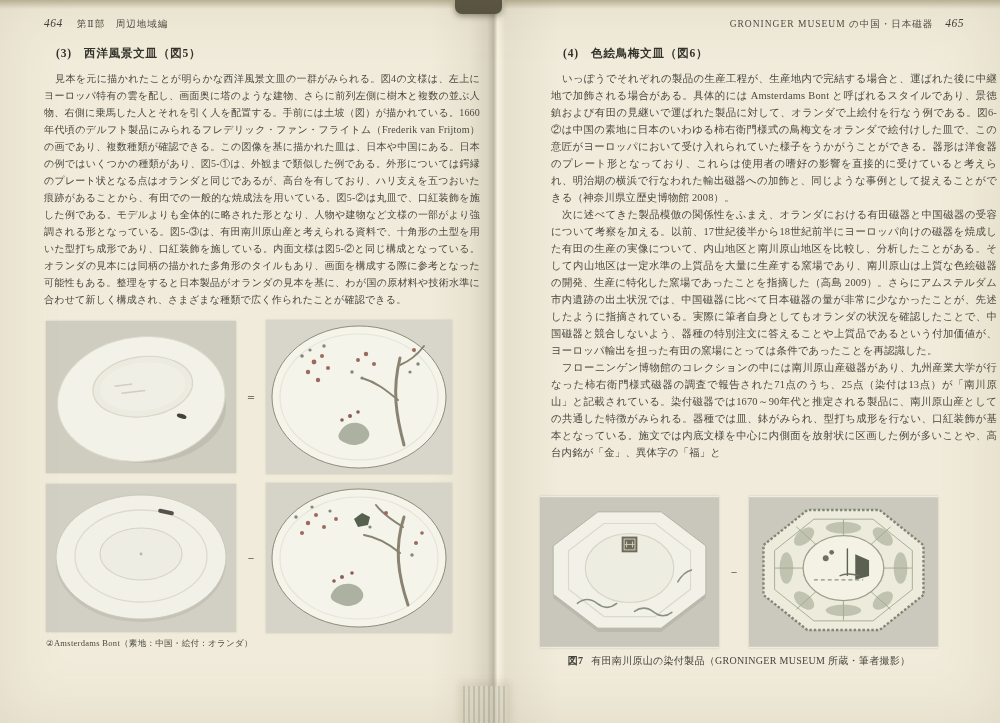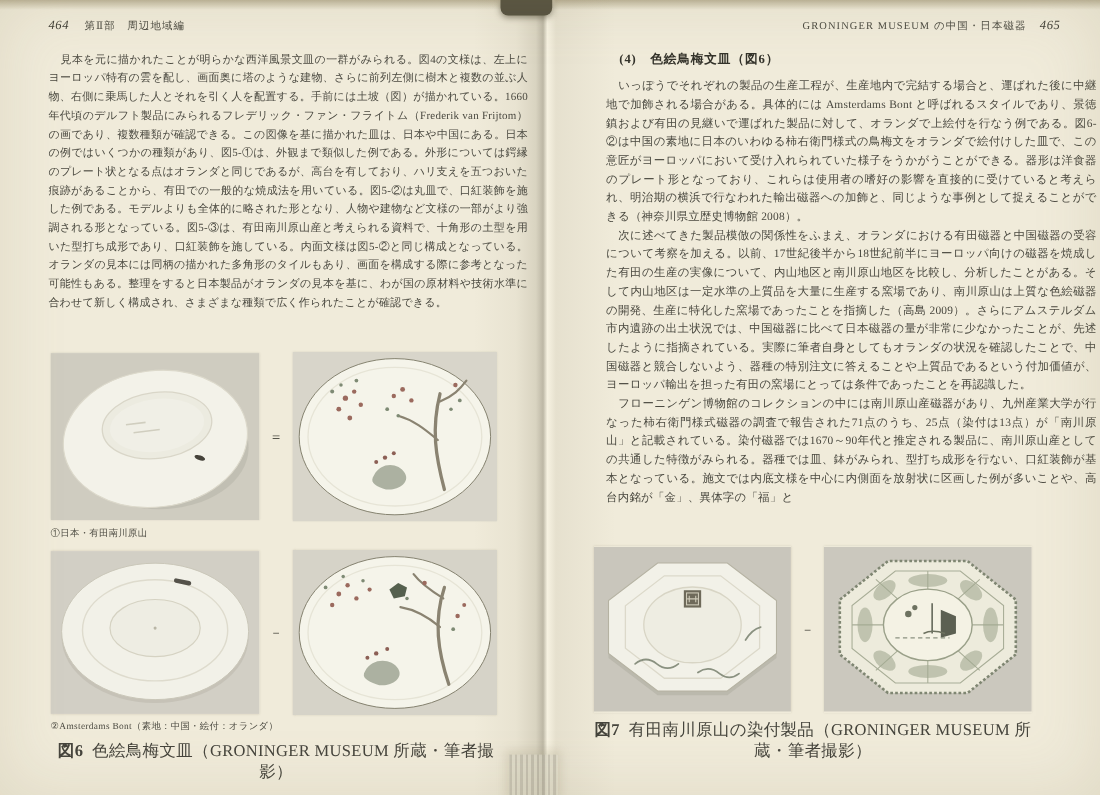--- a/index.html
+++ b/index.html
@@ -47,37 +47,38 @@
   .tc-right p.body{font-size:10.4px;}
 
   
   .fig{position:absolute;}
   .fig6{left:46px;top:320px;width:410px;}
   .fig7{left:540px;top:496px;width:398px;}
   .frow{display:flex;align-items:center;}
   .eqmark{width:30px;text-align:center;font-size:12px;color:#55544a;flex:0 0 30px;}
   .photo{display:block;box-shadow:0 0 2px rgba(100,95,70,.25);}
   .rowcap{font-size:8.5px;color:#4c4b42;margin-top:5px;letter-spacing:.3px;}
-  .figcap{font-size:15px;color:#45443c;text-align:center;margin-top:6px;letter-spacing:.3px;}
+  .figcap{font-size:10px;color:#45443c;text-align:center;margin-top:6px;letter-spacing:.3px;}
   .figlabel{font-weight:bold;margin-right:8px;}
   .mt8{margin-top:9px;}
 </style>
 </head>
 <body>
 
 <div class="top-edge"></div>
 <div class="gutter"></div>
 <div class="gutter-top"></div>
 <div class="gutter-bottom"></div>
 
 <div class="runhead rh-left">
   <span class="pagenum">464</span><span>第Ⅱ部　周辺地域編</span>
 </div>
 
 <div class="textcol tc-left">
+  <h2 class="sec">(3)　西洋風景文皿（図5）</h2>
   <p class="body">見本を元に描かれたことが明らかな西洋風景文皿の一群がみられる。図4の文様は、左上にヨーロッパ特有の雲を配し、画面奥に塔のような建物、さらに前列左側に樹木と複数の並ぶ人物、右側に乗馬した人とそれを引く人を配置する。手前には土坡（図）が描かれている。1660年代頃のデルフト製品にみられるフレデリック・ファン・フライトム（Frederik van Frijtom）の画であり、複数種類が確認できる。この図像を基に描かれた皿は、日本や中国にある。日本の例ではいくつかの種類があり、図5-①は、外観まで類似した例である。外形については鍔縁のプレート状となる点はオランダと同じであるが、高台を有しており、ハリ支えを五つおいた痕跡があることから、有田での一般的な焼成法を用いている。図5-②は丸皿で、口紅装飾を施した例である。モデルよりも全体的に略された形となり、人物や建物など文様の一部がより強調される形となっている。図5-③は、有田南川原山産と考えられる資料で、十角形の土型を用いた型打ち成形であり、口紅装飾を施している。内面文様は図5-②と同じ構成となっている。オランダの見本には同柄の描かれた多角形のタイルもあり、画面を構成する際に参考となった可能性もある。整理をすると日本製品がオランダの見本を基に、わが国の原材料や技術水準に合わせて新しく構成され、さまざまな種類で広く作られたことが確認できる。</p>
 </div>
 
 <div class="fig fig6">
   <div class="frow">
     <svg class="photo" width="190" height="152" viewBox="0 0 190 152">
       <rect width="190" height="152" fill="#cfccc0"></rect>
       <ellipse cx="98" cy="86" rx="82" ry="56" fill="#b7b4a7" opacity=".55"></ellipse>
       <g transform="rotate(-7 95 76)">
         <ellipse cx="95" cy="78" rx="84" ry="62" fill="#f3f2e9" stroke="#dcd9cb" stroke-width="1"></ellipse>
@@ -118,21 +119,20 @@
         <circle cx="144" cy="52" r="1.6"></circle>
       </g>
       <path d="M74,112 C80,100 96,100 102,110 C108,120 92,128 82,124 C74,121 70,118 74,112 Z" fill="#9aa08e" opacity=".8"></path>
       <g fill="#8c5f55">
         <circle cx="84" cy="96" r="2"></circle>
           <circle cx="92" cy="92" r="1.8"></circle>
           <circle cx="76" cy="100" r="1.8"></circle>
       </g>
     </svg>
   </div>
-  <div class="rowcap">①日本・有田南川原山</div>
 
   <div class="frow mt8">
     <svg class="photo" width="190" height="148" viewBox="0 0 190 148">
       <rect width="190" height="148" fill="#d2cfc5"></rect>
       <ellipse cx="95" cy="78" rx="85" ry="60" fill="#b9b6a9" opacity=".5"></ellipse>
       <ellipse cx="95" cy="73" rx="85" ry="62" fill="#f2f1e8" stroke="#c9c6b8" stroke-width=".9"></ellipse>
       <ellipse cx="95" cy="72" rx="66" ry="46" fill="none" stroke="#dedbcd" stroke-width="1.3"></ellipse>
       <ellipse cx="95" cy="70" rx="41" ry="26" fill="#eeede3" stroke="#d5d2c2" stroke-width="1.1"></ellipse>
       <rect x="112" y="26" width="16" height="4" rx="2" fill="#55524a" transform="rotate(12 120 28)"></rect>
       <circle cx="95" cy="70" r="1.4" fill="#b9b6a6"></circle>
@@ -168,23 +168,20 @@
       <path d="M66,110 C72,98 90,98 96,108 C102,118 86,126 76,122 C68,119 62,116 66,110 Z" fill="#9aa08e" opacity=".8"></path>
       <g fill="#8c5f55">
         <circle cx="76" cy="94" r="2"></circle>
           <circle cx="86" cy="90" r="1.8"></circle>
           <circle cx="68" cy="98" r="1.8"></circle>
       </g>
     </svg>
   </div>
   <div class="rowcap">②Amsterdams Bont（素地：中国・絵付：オランダ）</div>
 
-  <div class="figcap">
-    <span class="figlabel">図6</span><span>色絵鳥梅文皿（GRONINGER MUSEUM 所蔵・筆者撮影）</span>
-  </div>
 </div>
 
 <div class="runhead rh-right">
   <span>GRONINGER MUSEUM の中国・日本磁器</span><span class="pagenum">465</span>
 </div>
 
 <div class="textcol tc-right">
   <h2 class="sec">(4)　色絵鳥梅文皿（図6）</h2>
   <p class="body">いっぽうでそれぞれの製品の生産工程が、生産地内で完結する場合と、運ばれた後に中継地で加飾される場合がある。具体的には Amsterdams Bont と呼ばれるスタイルであり、景徳鎮および有田の見継いで運ばれた製品に対して、オランダで上絵付を行なう例である。図6-②は中国の素地に日本のいわゆる柿右衛門様式の鳥梅文をオランダで絵付けした皿で、この意匠がヨーロッパにおいて受け入れられていた様子をうかがうことができる。器形は洋食器のプレート形となっており、これらは使用者の嗜好の影響を直接的に受けていると考えられ、明治期の横浜で行なわれた輸出磁器への加飾と、同じような事例として捉えることができる（神奈川県立歴史博物館 2008）。</p>
   <p class="body">次に述べてきた製品模倣の関係性をふまえ、オランダにおける有田磁器と中国磁器の受容について考察を加える。以前、17世紀後半から18世紀前半にヨーロッパ向けの磁器を焼成した有田の生産の実像について、内山地区と南川原山地区を比較し、分析したことがある。そして内山地区は一定水準の上質品を大量に生産する窯場であり、南川原山は上質な色絵磁器の開発、生産に特化した窯場であったことを指摘した（高島 2009）。さらにアムステルダム市内遺跡の出土状況では、中国磁器に比べて日本磁器の量が非常に少なかったことが、先述したように指摘されている。実際に筆者自身としてもオランダの状況を確認したことで、中国磁器と競合しないよう、器種の特別注文に答えることや上質品であるという付加価値が、ヨーロッパ輸出を担った有田の窯場にとっては条件であったことを再認識した。</p>

